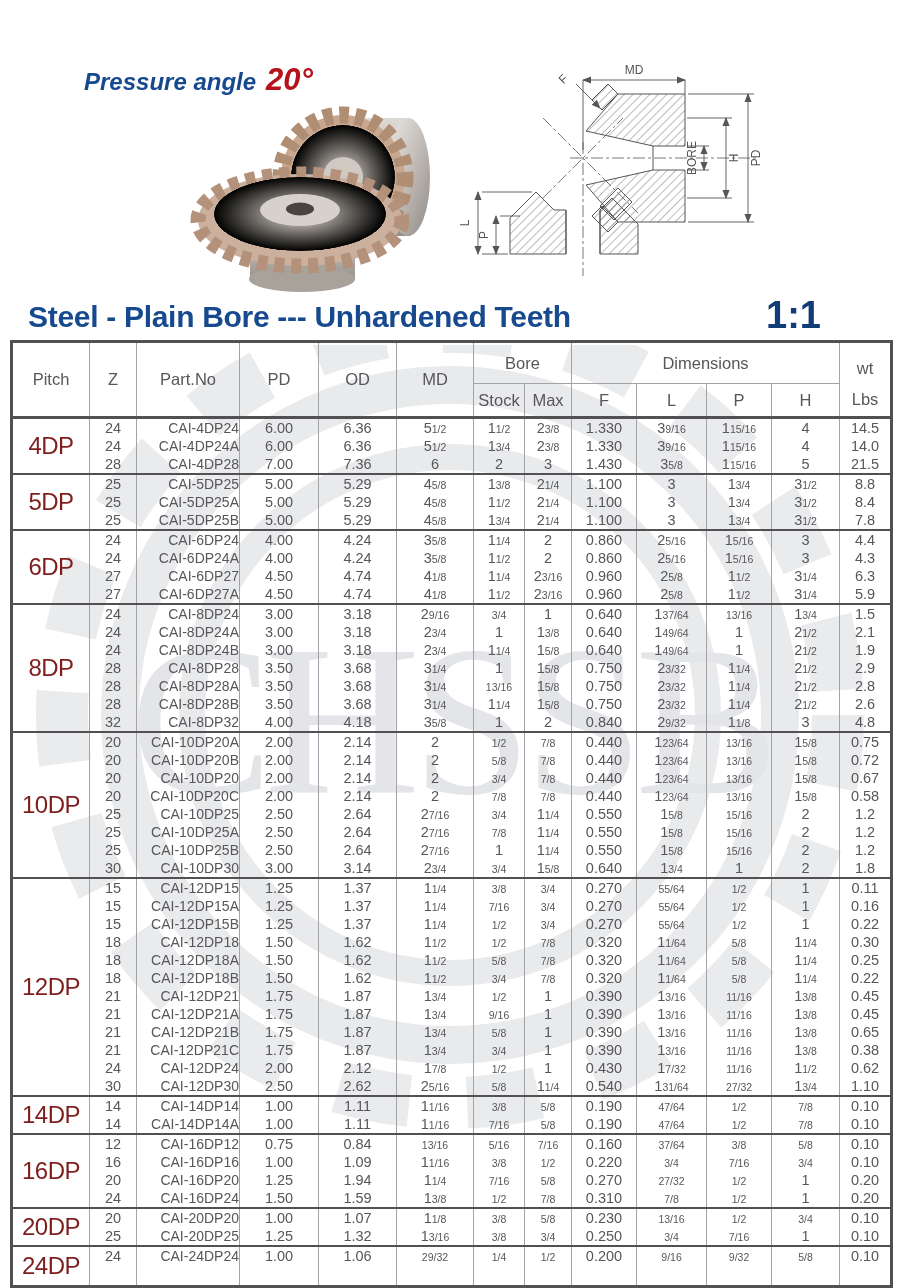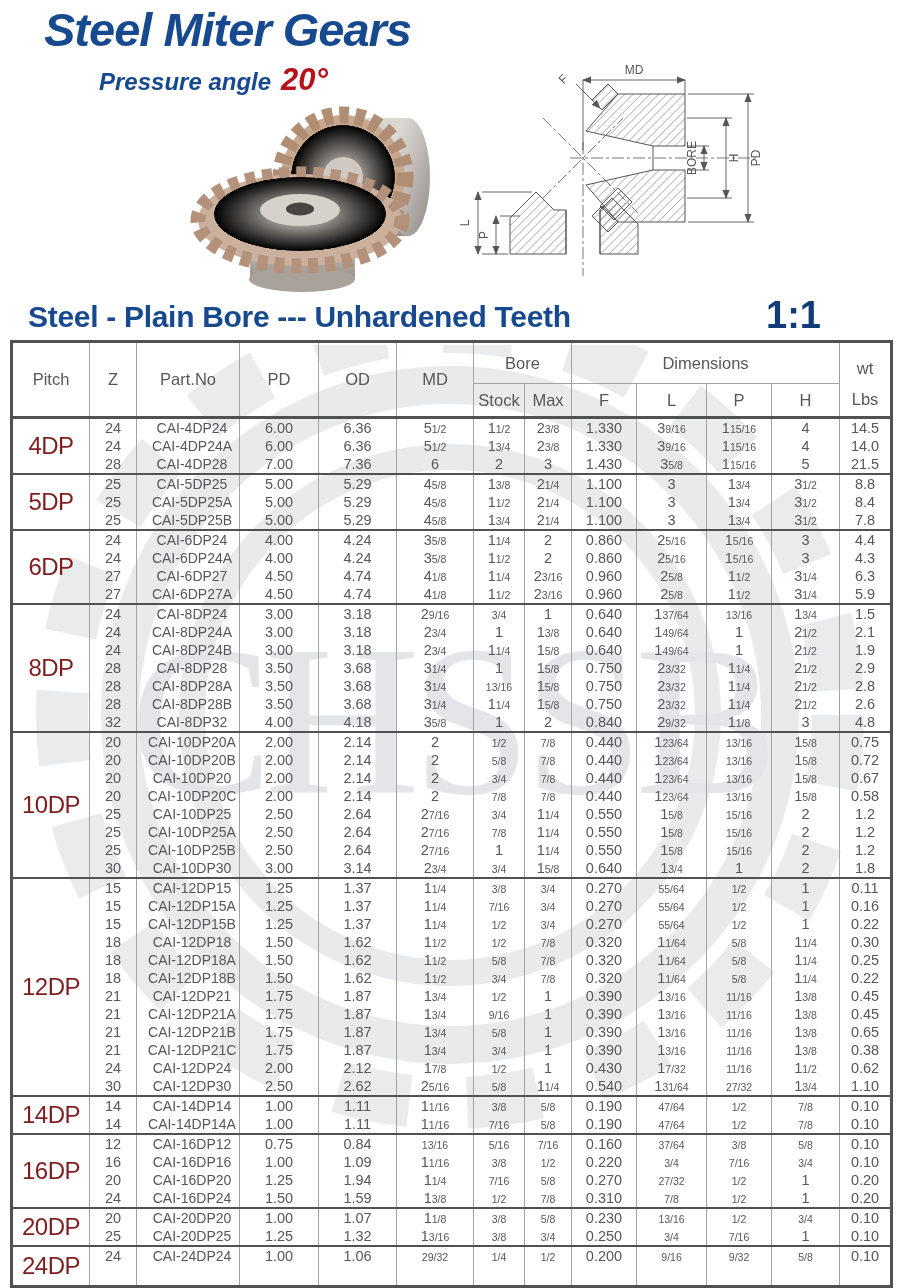--- a/index.html
+++ b/index.html
@@ -2,21 +2,21 @@
 <html><head>
 <meta charset="utf-8">
 <style>
   html,body{margin:0;padding:0;background:#fff;}
   .page{position:relative;width:900px;height:1288px;background:#ffffff;overflow:hidden;
         font-family:"Liberation Sans",sans-serif;}
   
   .title{position:absolute;left:44px;top:2px;font-size:47px;font-weight:bold;font-style:italic;
          color:#17498f;letter-spacing:-1px;white-space:nowrap;}
   .subtitle{position:absolute;left:84px;top:62px;font-size:24px;font-weight:bold;font-style:italic;
-            color:#17498f;white-space:nowrap;margin-left:15px;}
+            color:#17498f;white-space:nowrap;}
   .subtitle .angle{font-size:31px;color:#b5121b;margin-left:10px;}
   
   .photo{position:absolute;left:150px;top:80px;width:300px;height:225px;}
   .diagram{position:absolute;left:448px;top:58px;width:447px;height:252px;}
   .diagram text{font-family:"Liberation Sans",sans-serif;font-size:12px;fill:#55565a;}
   
   .section-title{position:absolute;left:28px;top:300px;font-size:30px;font-weight:bold;
                  color:#17498f;letter-spacing:-0.3px;white-space:nowrap;text-align:right;}
   .ratio{position:absolute;left:766px;top:294px;font-size:38px;font-weight:bold;
          color:#123c77;}
@@ -31,31 +31,30 @@
                     vertical-align:middle;overflow:hidden;}
   .gear thead th{font-weight:normal;font-size:16.5px;}
   .gear thead{border-bottom:3px solid #515154;}
   .gear thead tr.t1{height:42px;}
   .gear thead tr.t2{height:34px;}
   .gear th.span-h{border-bottom:1px solid #a3a3a5;}
   .gear th.wt-cell div{line-height:1;}
   .gear th.wt-cell .w1{margin:8px 0 14px 0;text-align:center;}
   .gear tbody td{height:18px;font-size:14.5px;line-height:1;}
   .gear tbody tr.gs td{border-top:2px solid #515154;}
-  .gear td.pn{text-align:center;padding-left:8px;font-size:14px;white-space:nowrap;}
+  .gear td.pn{text-align:right;padding-left:8px;font-size:14px;white-space:nowrap;}
   .gear td.pitch{font-size:24px;font-weight:normal;color:#7f1d1d;letter-spacing:-0.5px;}
   .gear .fr{font-size:10.5px;}
   .gear tr.empty td{height:20px;}
 </style>
 </head>
 <body>
 
 <div class="page">
 
-  <div class="title">Steel Miter Gears</div>
   <div class="subtitle">
     <span>Pressure angle</span><span class="angle">20°</span>
   </div>
 
   <svg class="photo" viewBox="0 0 300 225">
     <defs>
       <linearGradient id="met1" x1="0" y1="0" x2="1" y2="1">
         <stop offset="0" stop-color="#ece9e5"></stop>
           <stop offset="0.5" stop-color="#c2bdb8"></stop>
           <stop offset="1" stop-color="#8f8a85"></stop>

